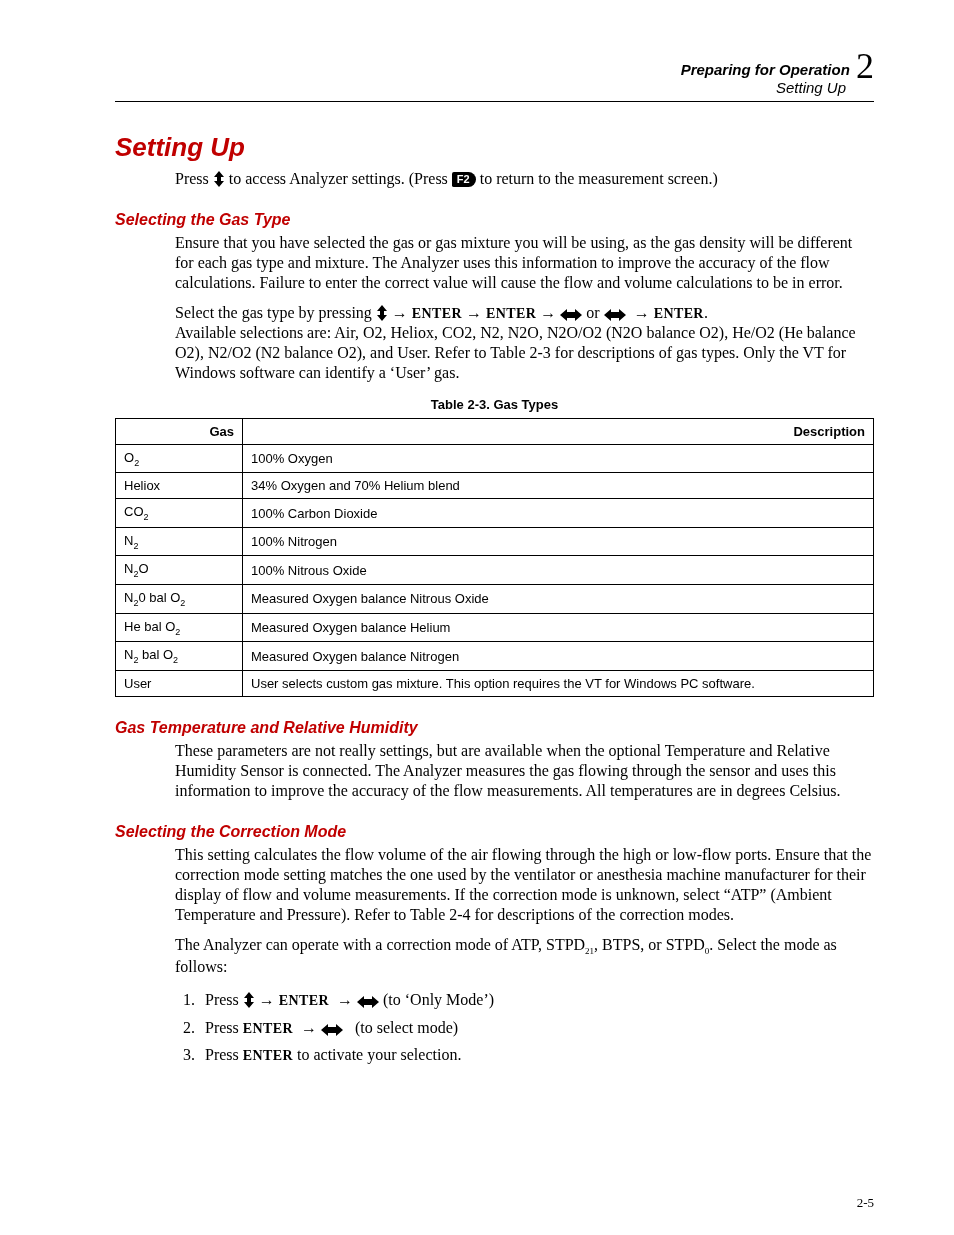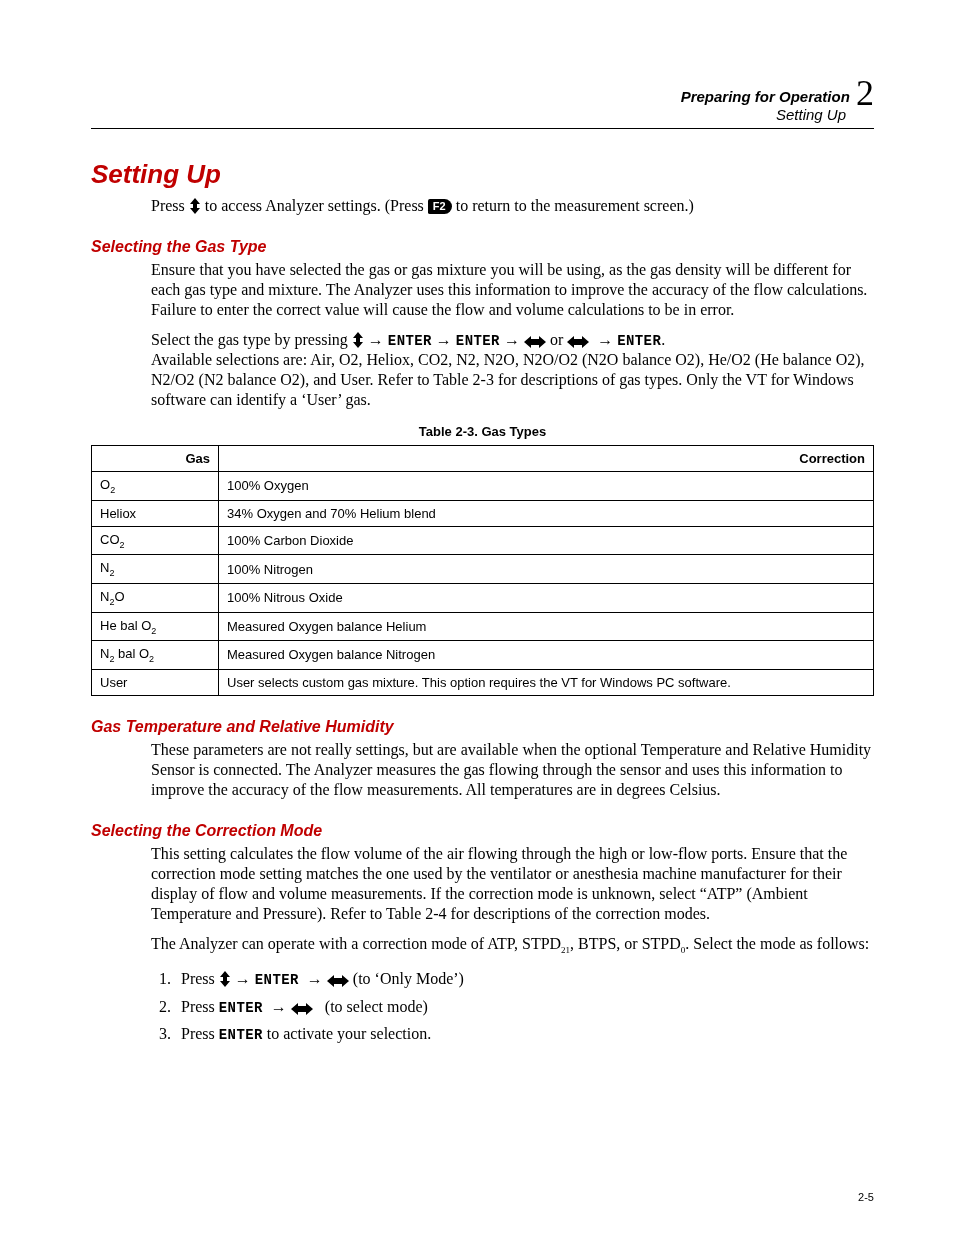--- a/index.html
+++ b/index.html
@@ -8,22 +8,21 @@
     padding: 0;
     width: 954px;
     height: 1235px;
     font-family: "Times New Roman", Times, serif;
     color: #000;
     background: #fff;
     position: relative;
     box-sizing: border-box;
   }
   .page {
-    padding: 50px 80px 40px 91px;
-    margin-top: 27px;
+    padding: 50px 80px 40px 115px;
   }
   .hdr {
     text-align: right;
     font-style: italic;
     font-family: Arial, Helvetica, sans-serif;
     font-size: 15px;
     line-height: 1.15;
   }
   .hdr .ch-num {
     font-style: normal;
@@ -61,21 +60,21 @@
   }
   .body-text {
     font-size: 16px;
     line-height: 1.25;
     margin: 0 0 10px 60px;
   }
   .body-text-first {
     margin-left: 60px;
   }
   .enter {
-    font-family: Liberation Mono, monospace;
+    font-family: Liberation Serif, serif;
     font-weight: bold;
     font-size: 14px;
     letter-spacing: 0.4px;
   }
   .table-caption {
     text-align: center;
     font-family: Arial, Helvetica, sans-serif;
     font-weight: bold;
     font-size: 13px;
     margin: 14px 0 6px 0;
@@ -113,23 +112,23 @@
   ol.steps {
     margin: 6px 0 0 60px;
     padding-left: 24px;
     font-size: 16px;
     line-height: 1.6;
   }
   ol.steps li { padding-left: 6px; margin-bottom: 2px; }
   .page-num {
     position: absolute;
     right: 80px;
-    bottom: 32px;
-    font-size: 11px;
-    font-family: Liberation Sans, sans-serif;
+    bottom: 24px;
+    font-size: 13px;
+    font-family: Liberation Serif, serif;
   }
 </style>
 </head>
 <body>
 
 <div class="page">
 
   <div class="hdr">
     <div>
       <span class="line1">Preparing for Operation</span>
@@ -173,21 +172,21 @@
     <span class="enter">ENTER</span><span>.</span>
     <br>
     <span>Available selections are: Air, O2, Heliox, CO2, N2, N2O, N2O/O2 (N2O balance O2), He/O2 (He balance O2), N2/O2 (N2 balance O2), and User. Refer to Table 2-3 for descriptions of gas types. Only the VT for Windows software can identify a ‘User’ gas.</span>
   </p>
 
   <div class="table-caption">Table 2-3. Gas Types</div>
   <table class="gas-table">
     <thead>
       <tr>
         <th>Gas</th>
-        <th>Correction</th>
+        <th>Description</th>
       </tr>
     </thead>
     <tbody id="gas-tbody">
         <tr>
           <td>O<span class="sub">2</span></td>
           <td>100% Oxygen</td>
         </tr>
         <tr>
           <td>Heliox</td>
           <td>34% Oxygen and 70% Helium blend</td>
@@ -196,20 +195,24 @@
           <td>CO<span class="sub">2</span></td>
           <td>100% Carbon Dioxide</td>
         </tr>
         <tr>
           <td>N<span class="sub">2</span></td>
           <td>100% Nitrogen</td>
         </tr>
         <tr>
           <td>N<span class="sub">2</span>O</td>
           <td>100% Nitrous Oxide</td>
+        </tr>
+        <tr>
+          <td>N<span class="sub">2</span>0 bal O<span class="sub">2</span></td>
+          <td>Measured Oxygen balance Nitrous Oxide</td>
         </tr>
         <tr>
           <td>He bal O<span class="sub">2</span></td>
           <td>Measured Oxygen balance Helium</td>
         </tr>
         <tr>
           <td>N<span class="sub">2</span> bal O<span class="sub">2</span></td>
           <td>Measured Oxygen balance Nitrogen</td>
         </tr>
         <tr>

